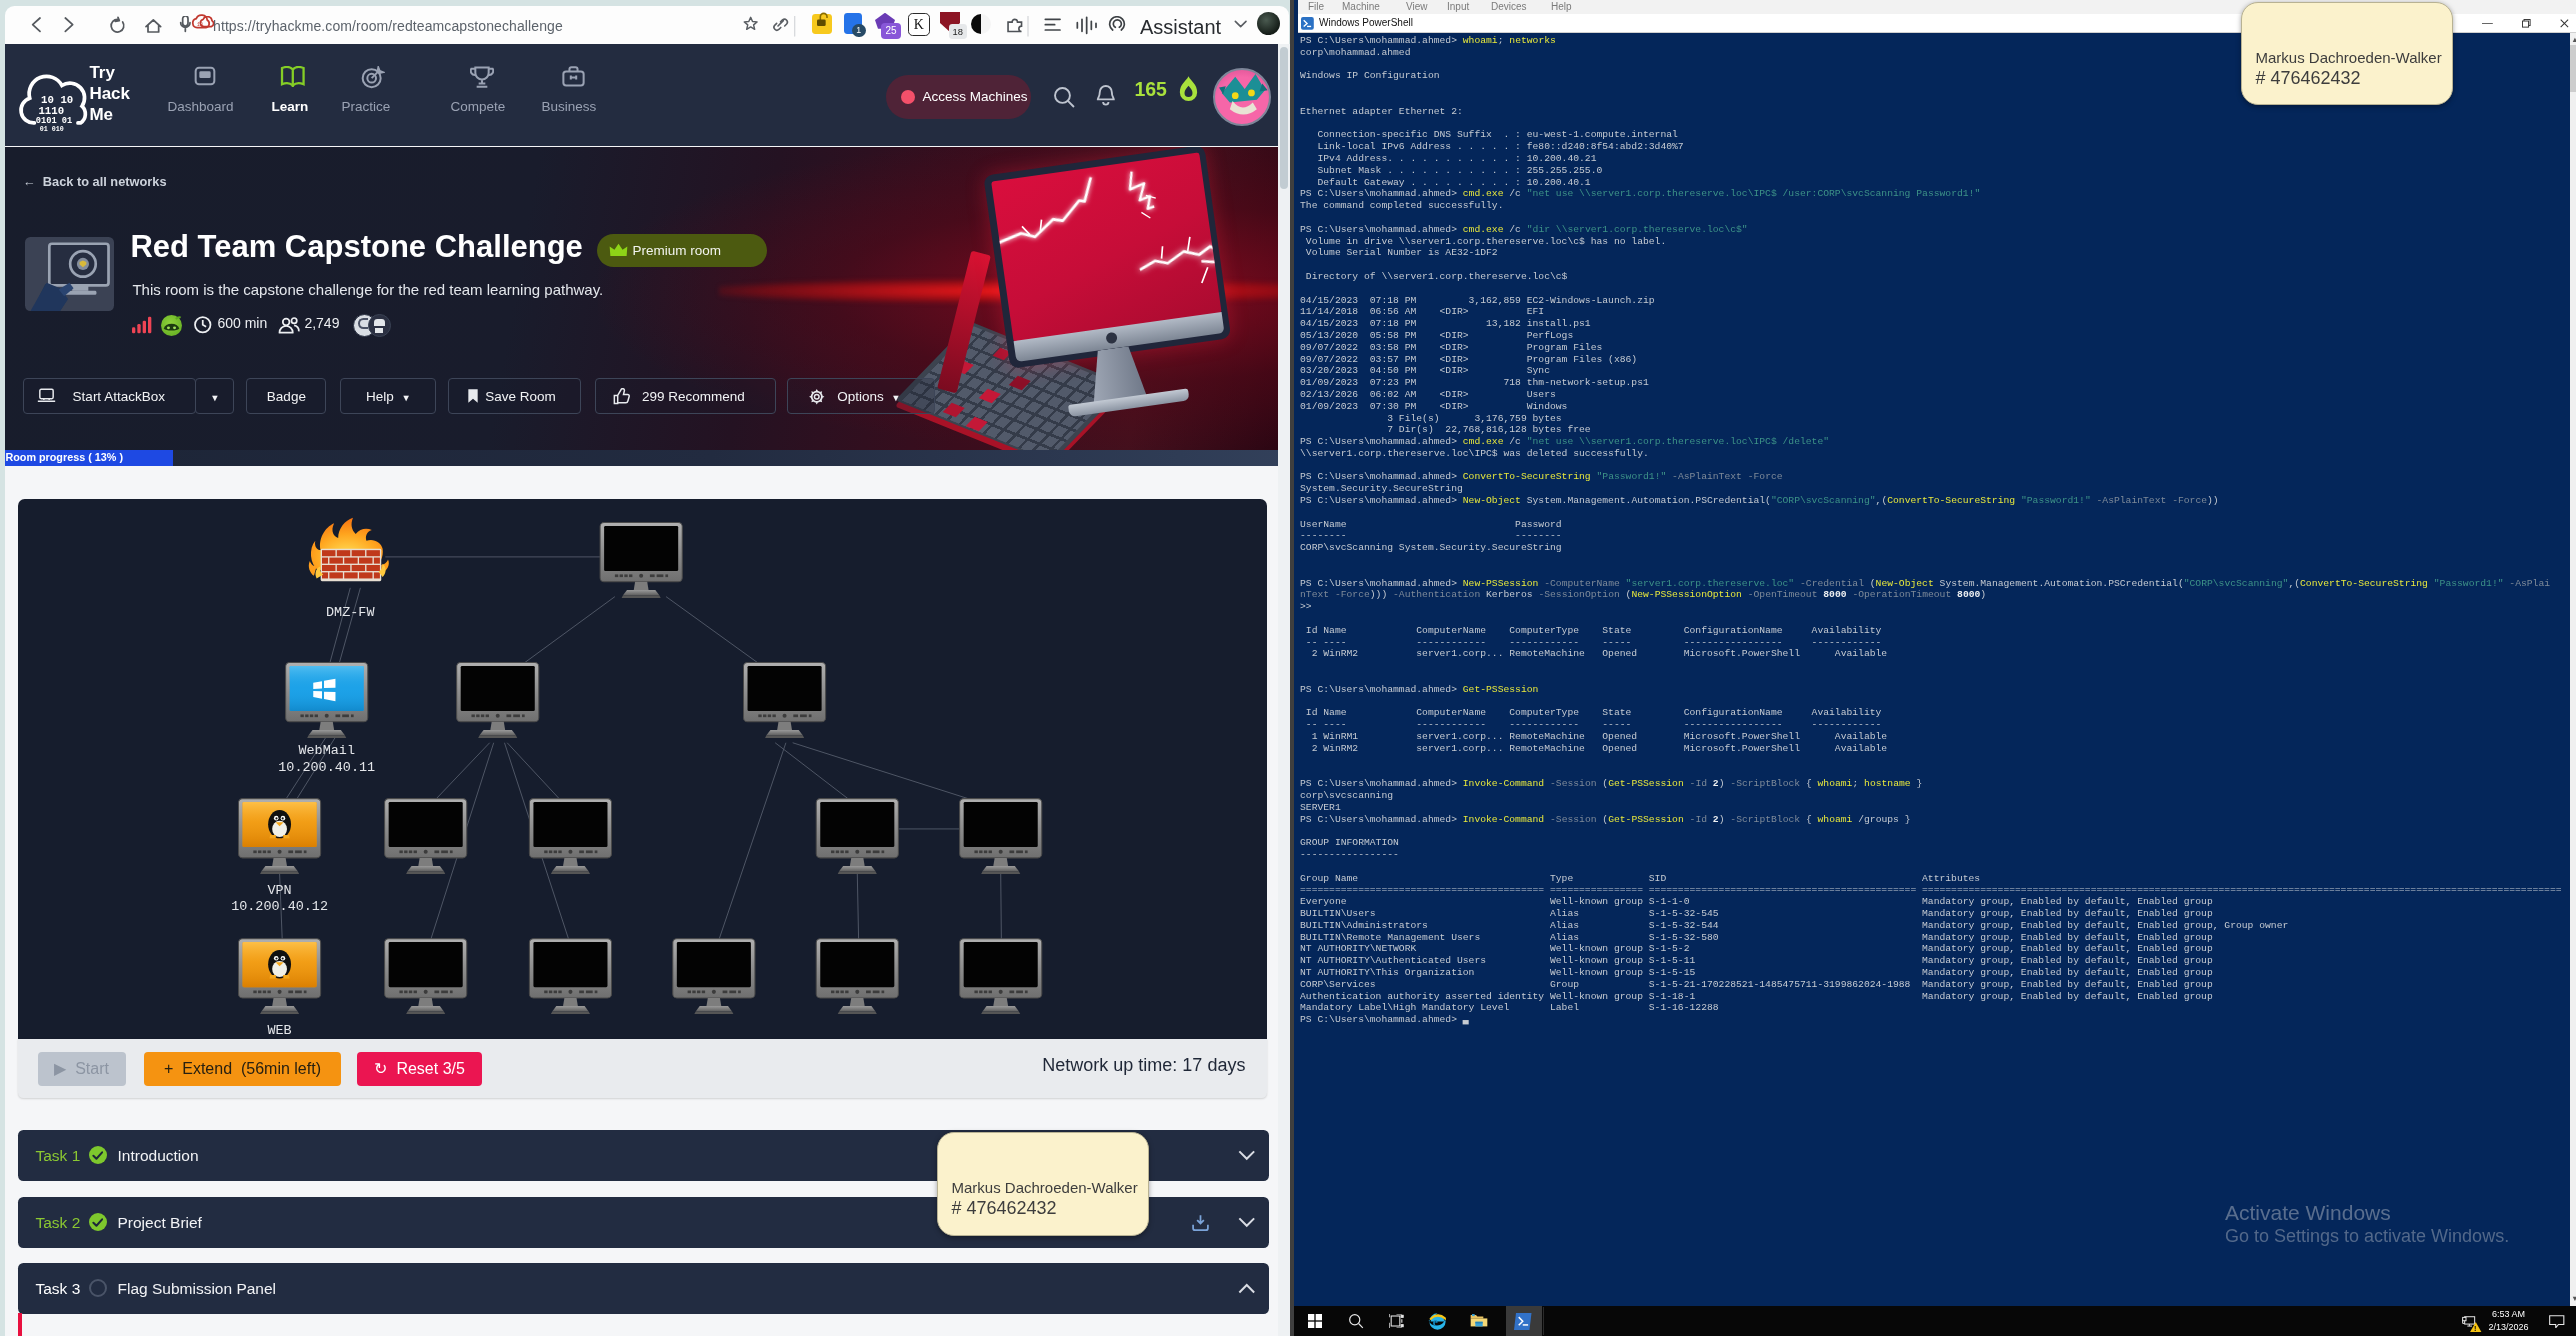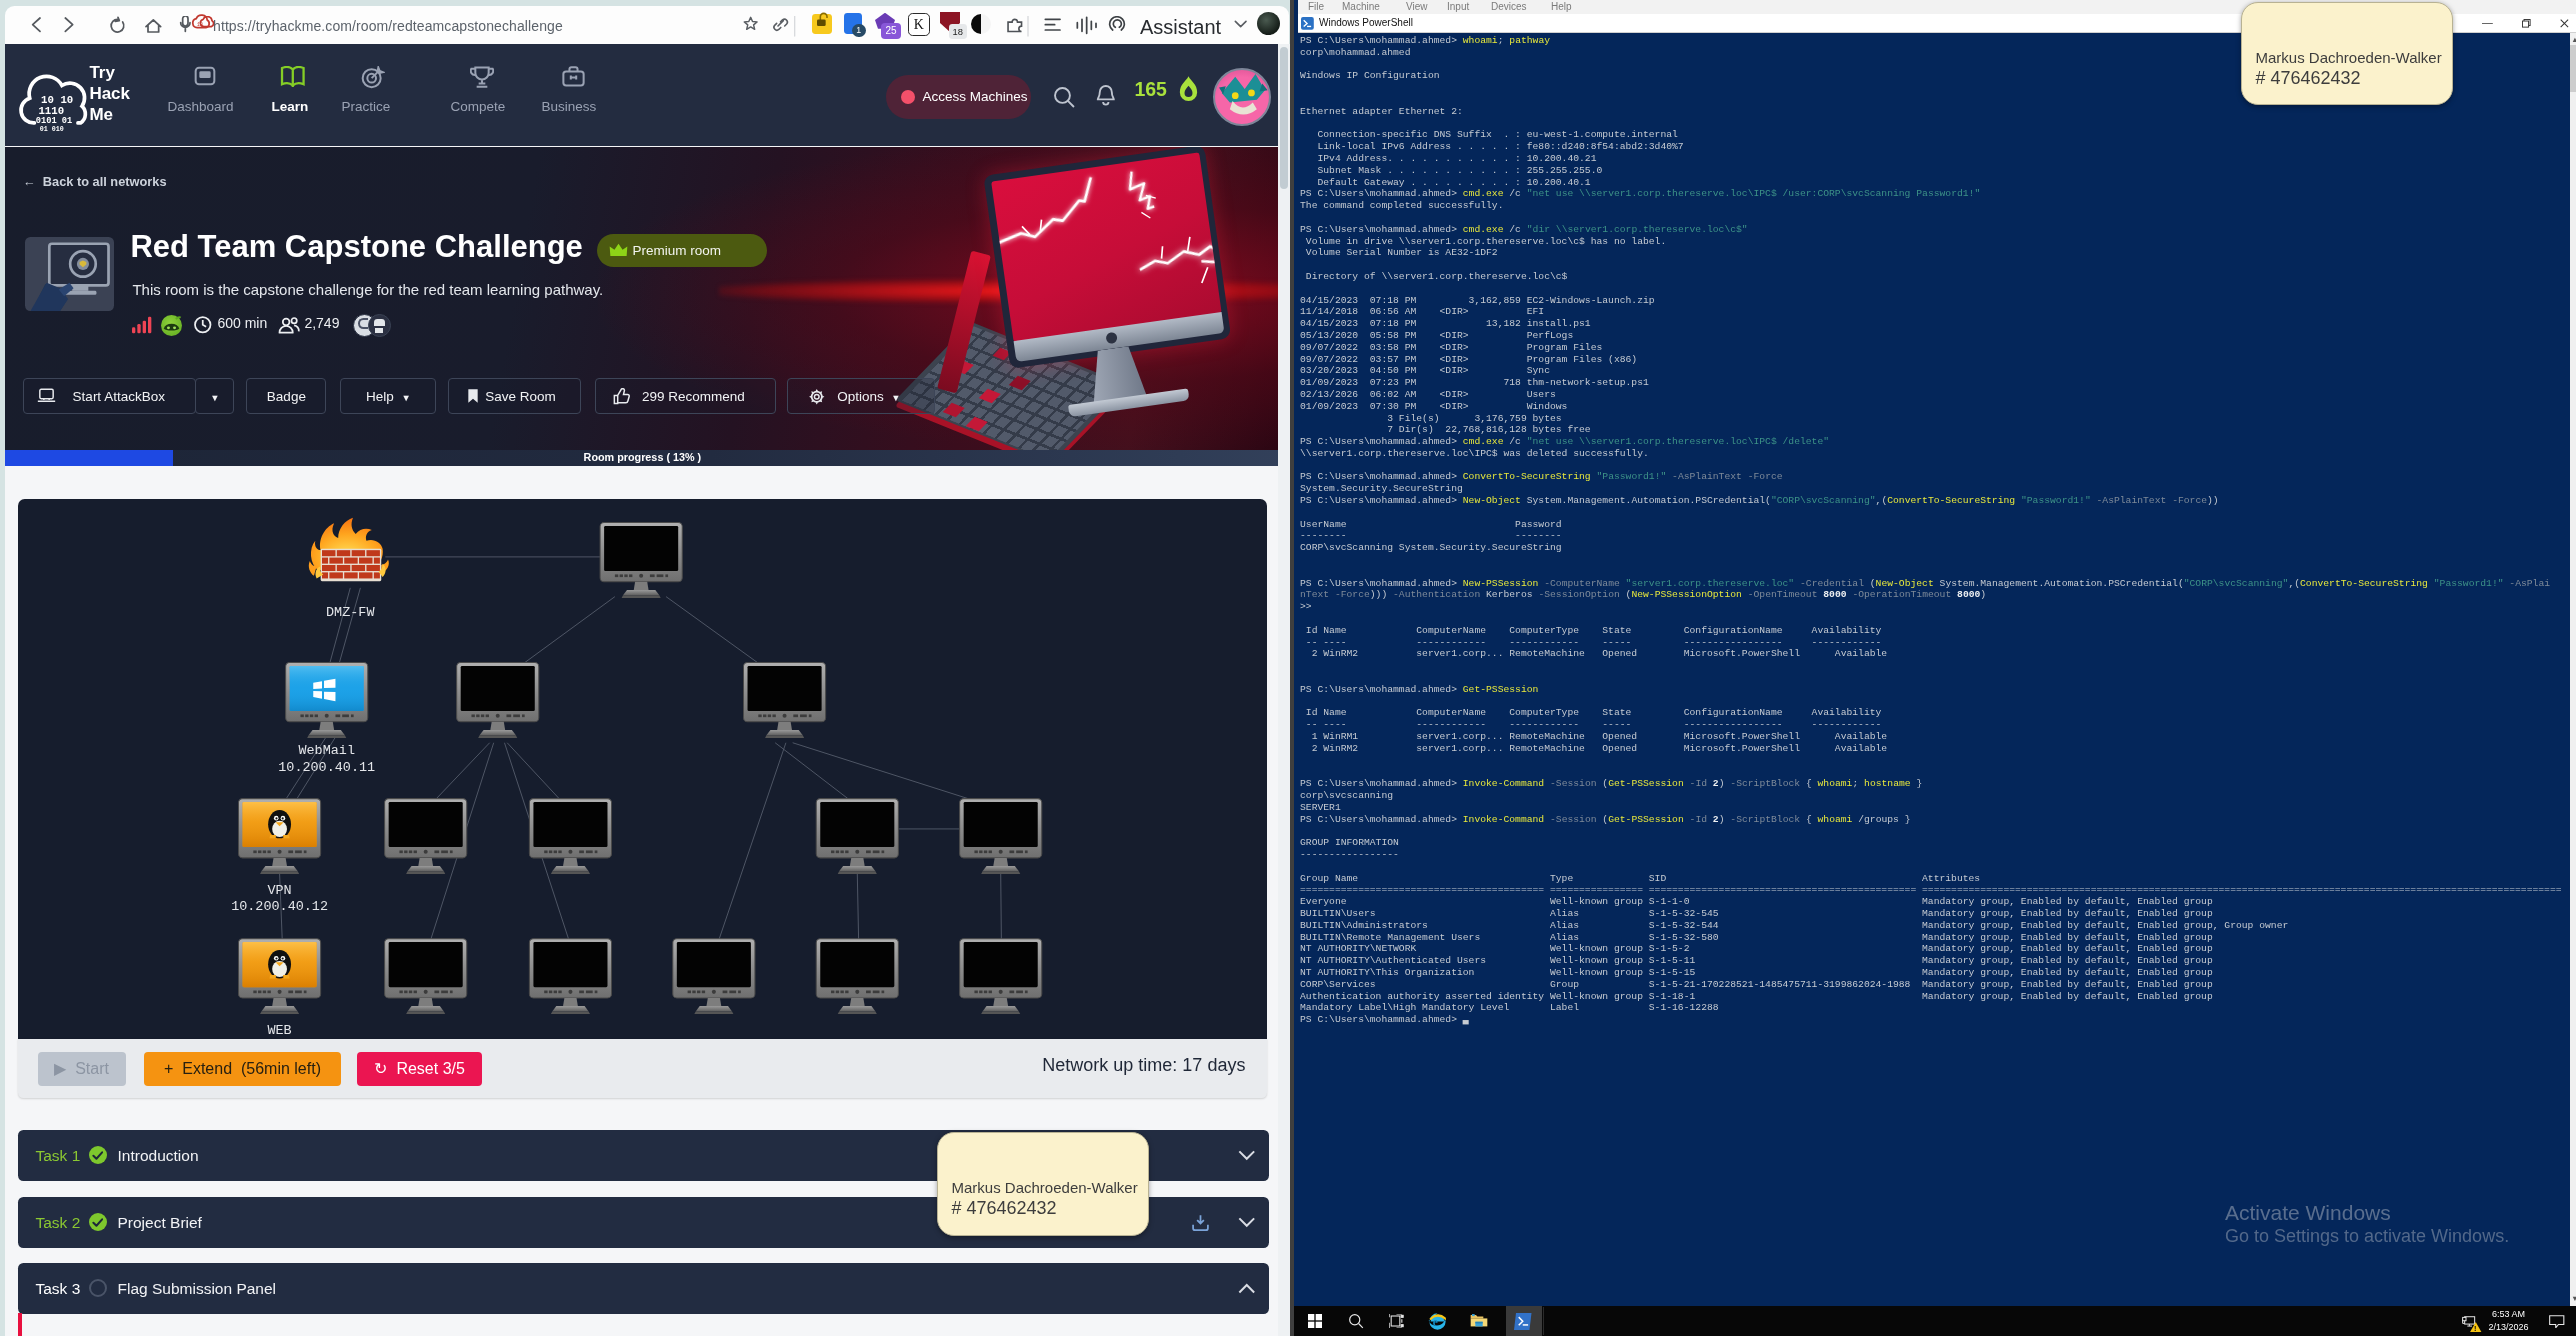--- a/index.html
+++ b/index.html
@@ -23,21 +23,21 @@
 #herotitle{position:absolute;left:125px;top:82px;color:#fff;font-size:31px;font-weight:bold;letter-spacing:0px}
 #prempill{position:absolute;left:592px;top:87px;width:170px;height:33px;border-radius:17px;background:#4c5a10}
 #premtxt{position:absolute;left:35px;top:8.8px;color:#f2f4ef;font-size:13.5px}
 #herosub{position:absolute;left:127px;top:134px;color:#e4e7ec;font-size:15px}
 .statw{position:absolute;top:168px;color:#edeff2;font-size:14px}
 
 .hbtn{position:absolute;top:231px;height:36px;border:0.7px solid #3d4558;border-radius:4px;color:#f2f3f5;font-size:13.5px;line-height:35px;text-align:center;background:rgba(24,29,43,.25)}
 
 #prog{position:absolute;left:5.4px;top:450px;width:1284px;height:15.5px;background:linear-gradient(90deg,#1c2436 0%,#222b40 55%,#32405a 100%)}
 #progfill{position:absolute;left:0;top:0;width:168px;height:15.5px;background:#1e49e3}
-#proglabel{position:absolute;left:0;top:1.3px;width:1274px;text-align:center;color:#fff;font-size:10.8px;font-weight:bold}
+#proglabel{position:absolute;left:0;top:1.3px;width:1274px;color:#fff;font-size:10.8px;font-weight:bold}
 
 #diagpanel{position:absolute;left:18px;top:499px;width:1249px;height:540px;background:#161d2d;border-radius:6.7px 6.7px 0 0}
 #btnstrip{position:absolute;left:18px;top:1039px;width:1249px;height:59px;background:#e9ebee;border-radius:0 0 5.4px 5.4px;box-shadow:0 0.7px 2px rgba(0,0,0,.15)}
 .stripbtn{position:absolute;top:12.8px;height:34px;border-radius:4px;font-size:16px;line-height:34px;text-align:center}
 #uptime{position:absolute;right:21.6px;top:16px;color:#1f2737;font-size:18px}
 
 .taskbar{position:absolute;left:17.5px;width:1251px;height:51px;background:#222c41;border-radius:5.4px}
 .tasklabel{position:absolute;left:18px;top:17px;font-size:15.5px;color:#8bc832}
 .taskcheck{position:absolute;left:71px;top:16px;width:18px;height:18px;border-radius:50%;background:#7ec82d}
 .tasktitle{position:absolute;left:100px;top:17px;font-size:15.5px;color:#f2f3f6}
@@ -550,21 +550,21 @@
  <span style="position:absolute;left:1184px;top:2px;font-size:10.8px;color:#333">—</span>
  <svg style="position:absolute;left:1224px;top:5.4px" width="8.8" height="8.8" viewBox="0 0 13 13" fill="none" stroke="#333" stroke-width="1.4">
           <rect x="3" y="0.7" width="9" height="9"></rect>
           <rect x="0.7" y="3" width="9" height="9" fill="#fff"></rect>
         </svg>
  <svg style="position:absolute;left:1262px;top:5.4px" width="8.8" height="8.8" viewBox="0 0 13 13" stroke="#333" stroke-width="1.5">
           <path d="M1 1 L12 12 M12 1 L1 12"></path>
         </svg>
 </div>
 <div id="term">
-        <pre>PS C:\Users\mohammad.ahmed&gt; <span class="y">whoami</span>; <span class="y">pathway</span>
+        <pre>PS C:\Users\mohammad.ahmed&gt; <span class="y">whoami</span>; <span class="y">networks</span>
 corp\mohammad.ahmed
 
 Windows IP Configuration
 
 
 Ethernet adapter Ethernet 2:
 
    Connection-specific DNS Suffix  . : eu-west-1.compute.internal
    Link-local IPv6 Address . . . . . : fe80::d240:8f54:abd2:3d40%7
    IPv4 Address. . . . . . . . . . . : 10.200.40.21

